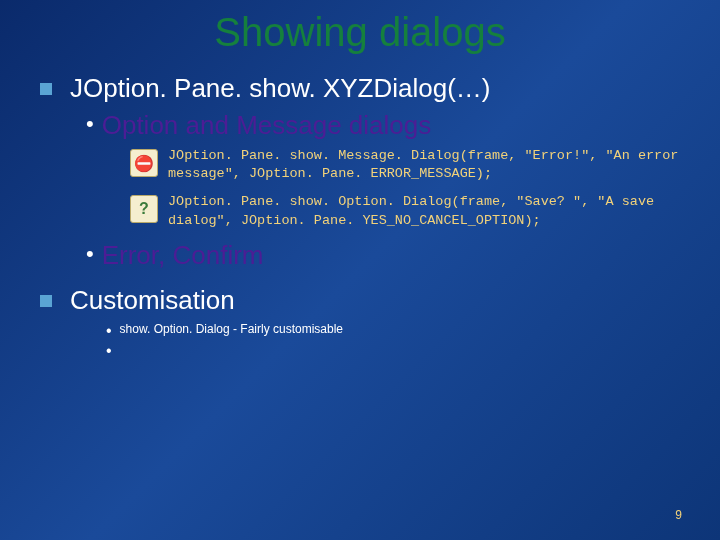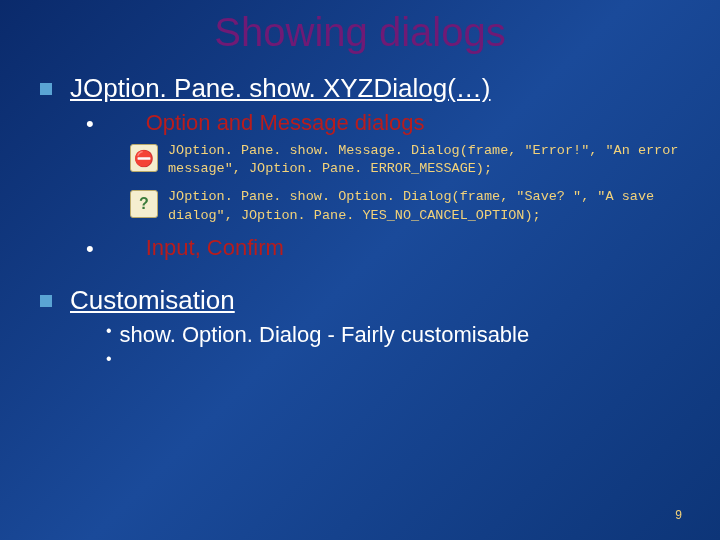--- a/index.html
+++ b/index.html
@@ -19,27 +19,26 @@
     box-sizing: border-box;
     padding: 10px 40px 30px 40px;
     position: relative;
   }
   .title {
     text-align: center;
     font-size: 40px;
     font-weight: normal;
     font-family: Arial, sans-serif;
     margin: 0 0 18px 0;
-    color: #701a75;
+    color: #15803d;
   }
   .row {
     display: flex;
     align-items: flex-start;
     margin-bottom: 6px;
-    text-decoration: underline;
   }
   .sq {
     width: 12px;
     height: 12px;
     background: #5aa4d4;
     flex: 0 0 12px;
     margin-top: 10px;
     margin-right: 18px;
   }
   .h1line {
@@ -54,23 +53,22 @@
   }
   .dot {
     flex: 0 0 auto;
     margin-right: 8px;
     margin-top: 3px;
     font-size: 22px;
     line-height: 22px;
     color: #fff;
   }
   .b1text {
-    font-size: 22px;
-    color: #b91c1c;
-    margin-left: 44px;
+    font-size: 26px;
+    color: #4c1d95;
   }
   .codeblock {
     display: flex;
     align-items: flex-start;
     margin-left: 90px;
     margin-bottom: 10px;
   }
   .codeblock .icon {
     flex: 0 0 26px;
     height: 26px;
@@ -92,21 +90,21 @@
     margin-bottom: 2px;
   }
   .dot2 {
     flex: 0 0 auto;
     margin-right: 8px;
     font-size: 16px;
     line-height: 18px;
     color: #fff;
   }
   .b2text {
-    font-size: 22px;
+    font-size: 12px;
     color: #fff;
   }
   .pagenum {
     position: absolute;
     bottom: 18px;
     right: 38px;
     font-size: 12px;
     color: #f2d27a;
   }
   .icon-warn {
@@ -153,24 +151,24 @@
     <div class="codetext">JOption. Pane. show. Message. Dialog(frame, "Error!", "An error message", JOption. Pane. ERROR_MESSAGE);</div>
   </div>
 
   <div class="codeblock">
     <div class="icon icon-q">?</div>
     <div class="codetext">JOption. Pane. show. Option. Dialog(frame, "Save? ", "A save dialog", JOption. Pane. YES_NO_CANCEL_OPTION);</div>
   </div>
 
   <div class="bullet1">
     <div class="dot">•</div>
-    <div class="b1text">Input, Confirm</div>
+    <div class="b1text">Error, Confirm</div>
   </div>
 
-  <div class="row" style="margin-top:24px;">
+  <div class="row" style="margin-top:14px;">
     <div class="sq"></div>
     <div class="h1line">Customisation</div>
   </div>
 
   <div class="bullet2">
     <div class="dot2">•</div>
     <div class="b2text">show. Option. Dialog - Fairly customisable</div>
   </div>
   <div class="bullet2">
     <div class="dot2">•</div>

